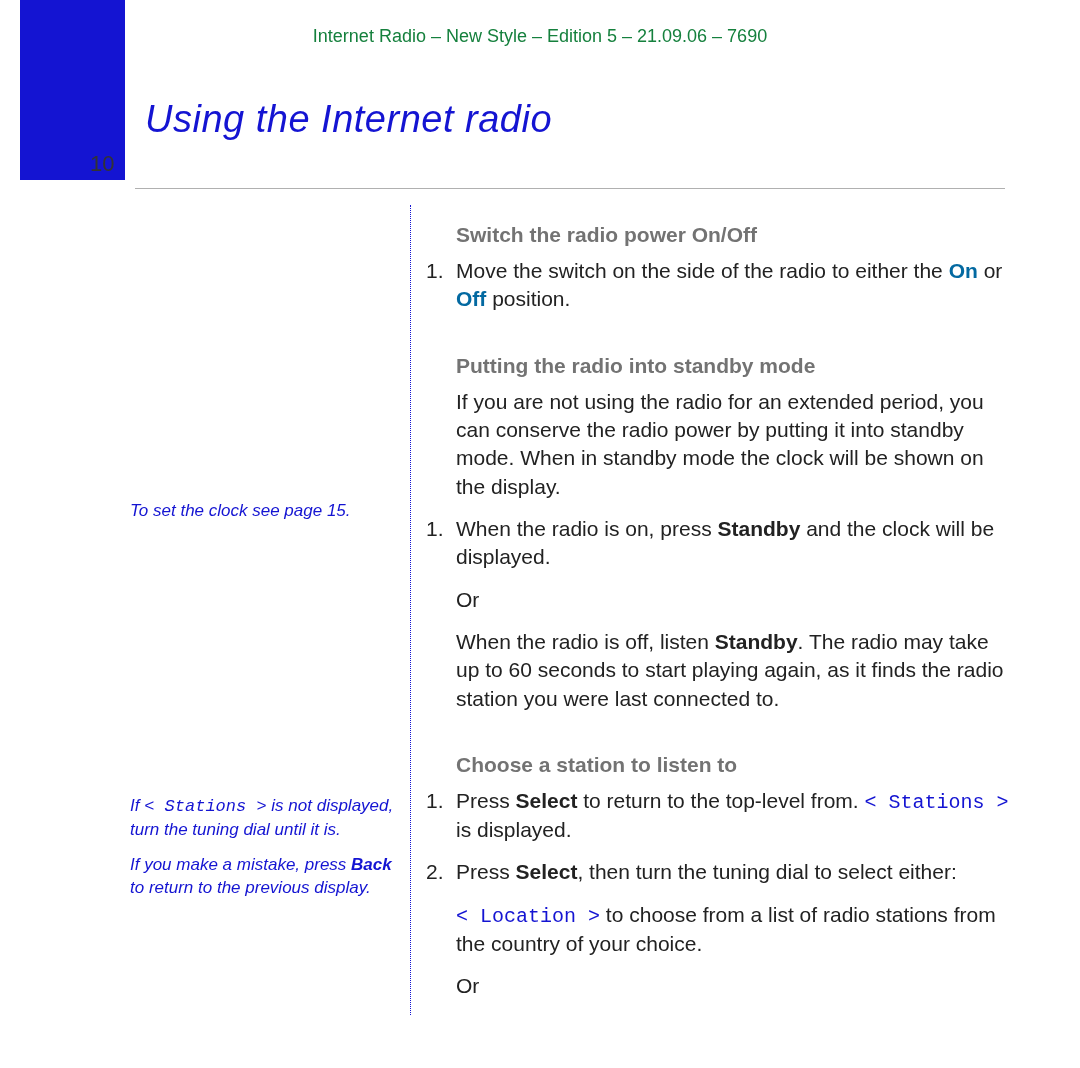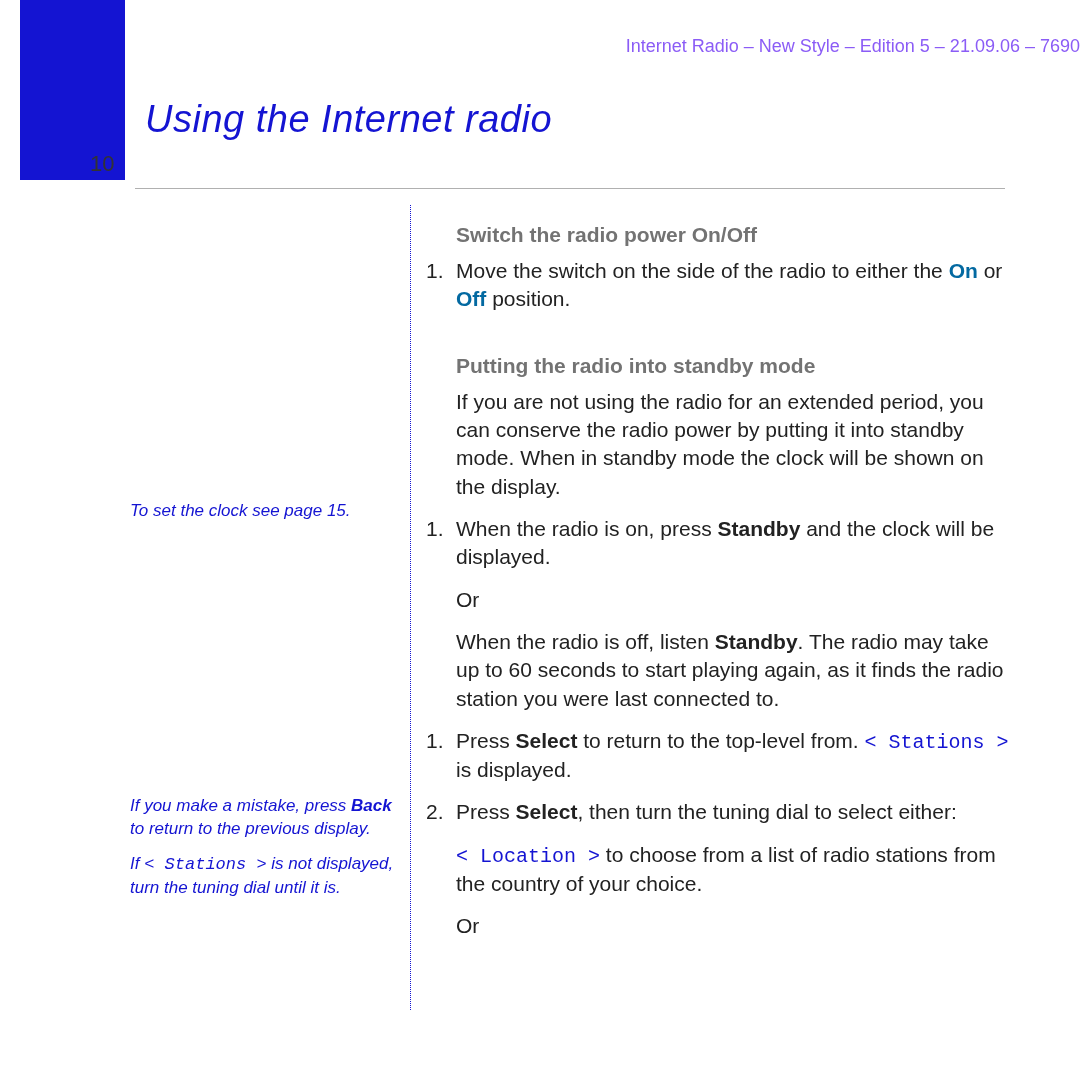--- a/index.html
+++ b/index.html
@@ -10,24 +10,24 @@
     background: #fff;
     width: 1080px;
   }
   .page {
     position: relative;
     width: 1080px;
     min-height: 1068px;
     box-sizing: border-box;
   }
   .top-meta {
-    text-align: right;
+    text-align: center;
     font-size: 18px;
-    color: #8b5cf6;
-    padding-top: 36px;
+    color: #15803d;
+    padding-top: 26px;
   }
   .blue-tab {
     position: absolute;
     left: 20px;
     top: 0;
     width: 105px;
     height: 180px;
     background: #1414d2;
   }
   .page-number {
@@ -126,24 +126,24 @@
   <div class="page-number">10</div>
   <div class="title">Using the Internet radio</div>
   <hr class="title-rule">
 
   <div class="columns">
     <div class="sidebar">
       <div class="spacer-520"></div>
       <div class="sidenote">To set the clock see page 15.</div>
       <div class="spacer-800"></div>
       <div class="sidenote">
-        <span>If you make a mistake, press </span><strong>Back</strong><span> to return to the previous display.</span>
+        <span>If </span><span class="mono-blue" style="font-size:17px;">&lt; Stations &gt;</span><span> is not displayed, turn the tuning dial until it is.</span>
       </div>
       <div class="sidenote">
-        <span>If </span><span class="mono-blue" style="font-size:17px;">&lt; Stations &gt;</span><span> is not displayed, turn the tuning dial until it is.</span>
+        <span>If you make a mistake, press </span><strong>Back</strong><span> to return to the previous display.</span>
       </div>
     </div>
 
     <div class="divider"></div>
 
     <div class="main">
       <div class="section-h">Switch the radio power On/Off</div>
       <div class="item">
         <div class="num">1.</div>
         <div class="txt">
@@ -157,20 +157,21 @@
         <div class="num">1.</div>
         <div class="txt">
           <span>When the radio is on, press </span><span><strong>Standby</strong></span><span> and the clock will be displayed.</span>
         </div>
       </div>
       <div class="para">Or</div>
       <div class="para" style="margin-left:30px;">
         <span>When the radio is off, listen </span><strong>Standby</strong><span>. The radio may take up to 60 seconds to start playing again, as it finds the radio station you were last connected to.</span>
       </div>
 
+      <div class="section-h" style="margin-top:40px;">Choose a station to listen to</div>
       <div class="item">
         <div class="num">1.</div>
         <div class="txt">
           <span>Press </span><strong>Select</strong><span> to return to the top-level from. </span><span class="mono-blue">&lt; Stations &gt;</span><span> is displayed.</span>
         </div>
       </div>
       <div class="item">
         <div class="num">2.</div>
         <div class="txt">
           <span>Press </span><strong>Select</strong><span>, then turn the tuning dial to select either:</span>

